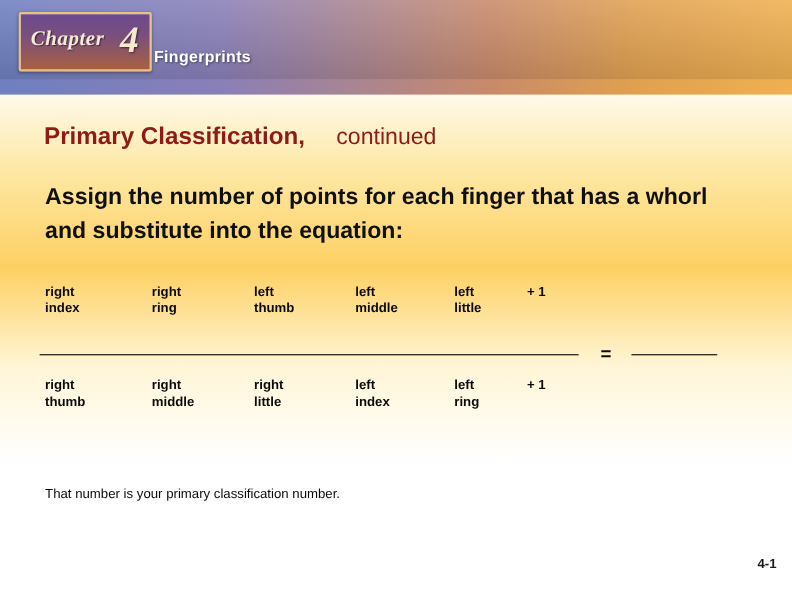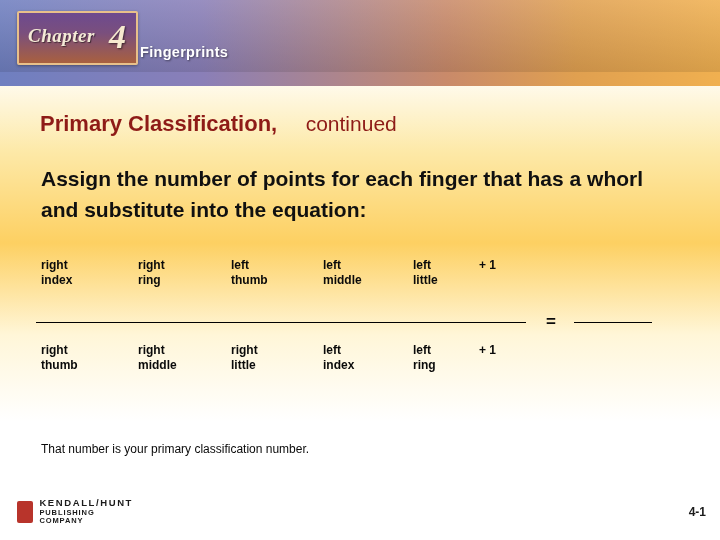--- a/index.html
+++ b/index.html
@@ -282,23 +282,16 @@
         <span class="cell c4">left
 ring</span>
         <span class="cell cplus">+ 1</span>
       </div>
     </div>
   </div>
 
   <div class="closing">That number is your primary classification number.</div>
 
 
-  <div class="logo">
-    <div class="logo-mark"></div>
-    <div class="logo-text">
-      <div class="logo-line1">KENDALL/HUNT</div>
-      <div class="logo-line2">PUBLISHING COMPANY</div>
-    </div>
-  </div>
 
   <div class="page-num">4-1</div>
 
 </div>
 
 </body></html>

